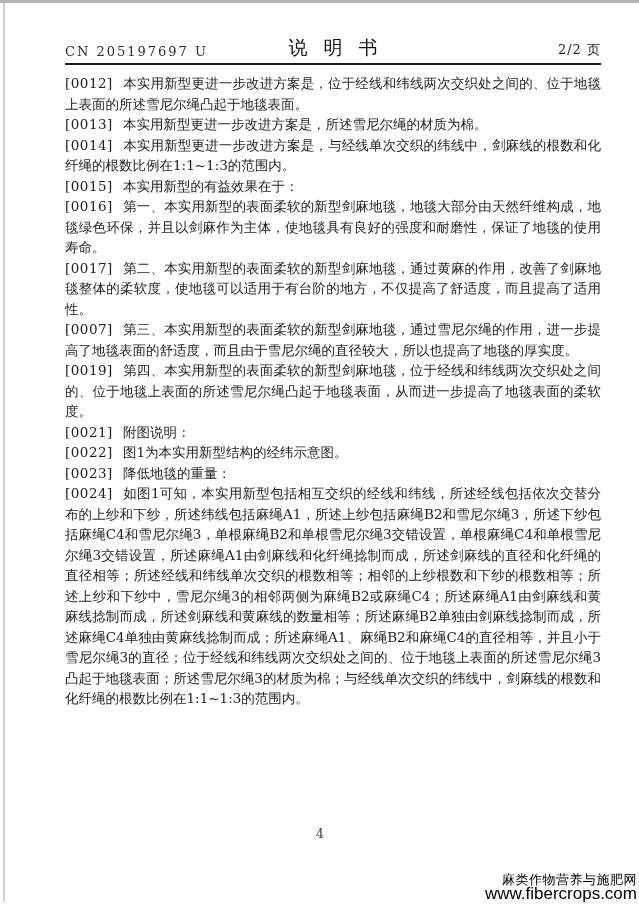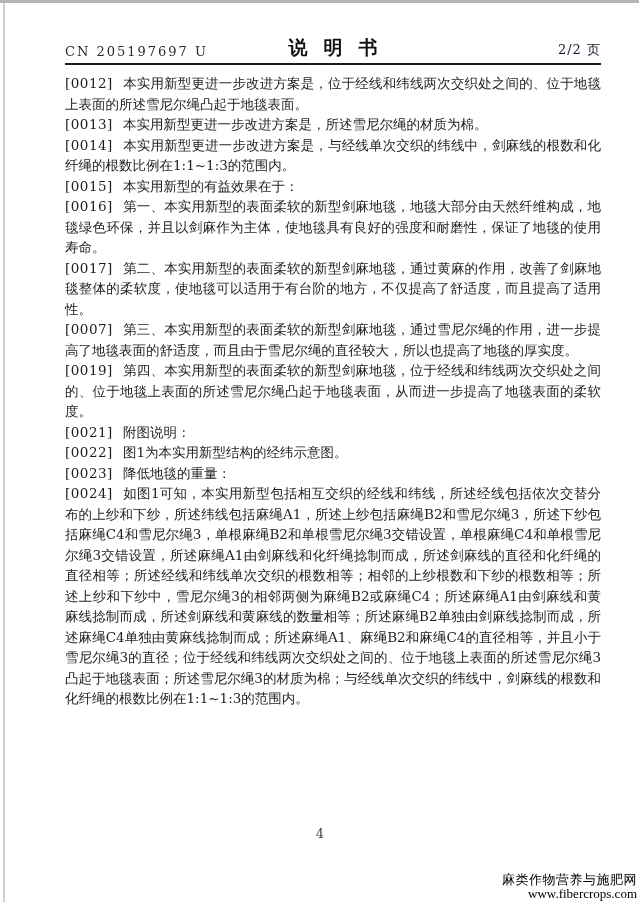--- a/index.html
+++ b/index.html
@@ -27,21 +27,21 @@
     border-bottom:2px solid #1c1c1c;
   }
   .doc-number {
     position:absolute; left:0; bottom:4px;
     font-size:13px; letter-spacing:2px; color:#2a2a2a;
     white-space:nowrap;
   }
   .doc-title {
     position:absolute; left:50%; bottom:2px;
     transform:translateX(-50%);
-    font-size:19px; font-weight:bold; color:#111111;
+    font-size:19px; font-weight:normal; color:#111111;
     letter-spacing:16px; text-indent:16px;
     white-space:nowrap;
   }
   .page-indicator {
     position:absolute; right:0; bottom:4px;
     font-size:13px; letter-spacing:1px; color:#0f172a;
     white-space:nowrap;
   }
   .body-text {
     margin-top:8px;
@@ -66,22 +66,22 @@
     text-align:right;
     color:#000000;
     line-height:14px;
     user-select:none;
   }
   .watermark .wm-cn {
     font-size:13px; letter-spacing:0.5px;
     font-family:"DejaVu Sans","Liberation Sans",sans-serif;
   }
   .watermark .wm-url {
-    font-size:13px;
-    font-family:Liberation Serif, serif;
+    font-size:17px;
+    font-family:Liberation Sans, sans-serif;
     margin-left:40px;
   }
 </style>
 </head>
 <body>
 
 <div class="edge-top"></div>
 <div class="edge-left"></div>
 
 <div class="sheet">

